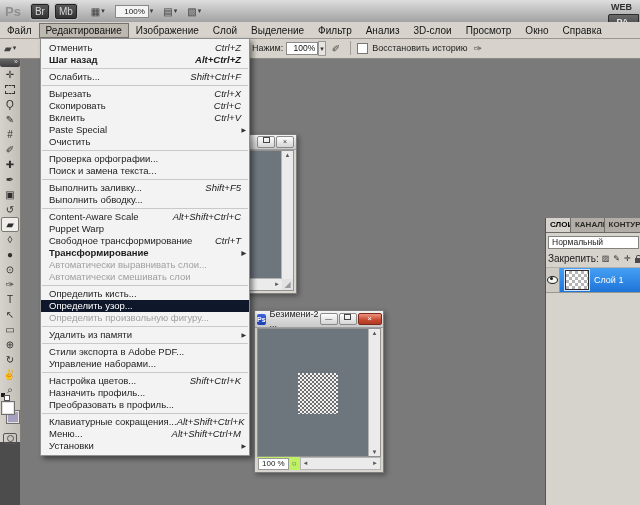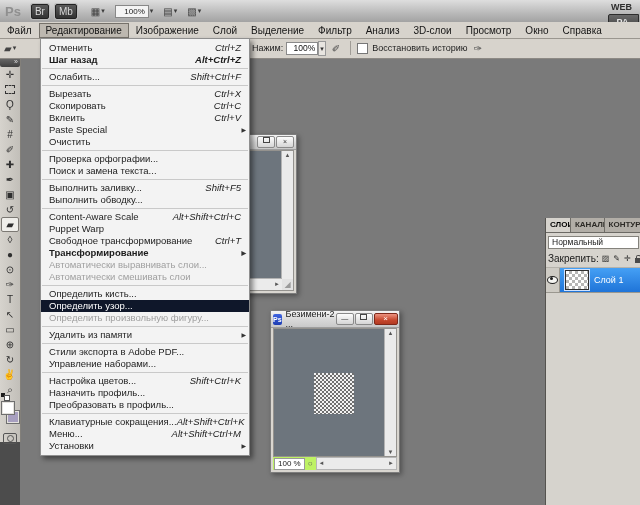--- a/index.html
+++ b/index.html
@@ -98,21 +98,21 @@
   .vscroll .dn{position:absolute;bottom:1px;left:0;right:0;}
   .hscroll{position:absolute;left:0;bottom:0;height:11px;background:#ebebeb;
     border-top:1px solid #b3b3b3;font-size:6px;color:#555;}
   .hscroll .rt{position:absolute;right:2px;top:2px;}
   .grip{position:absolute;right:0;bottom:0;width:11px;height:11px;background:#e2e2e2;
     color:#9a9a9a;font-size:8px;line-height:11px;text-align:center;}
 
   .back-window{left:200px;top:134px;width:95px;height:158px;z-index:20;}
   .back-window .win-body{bottom:2px;}
 
-  .front-window{left:270px;top:310px;width:128px;height:161px;z-index:21;}
+  .front-window{left:254px;top:310px;width:128px;height:161px;z-index:21;}
   .front-window .win-title{height:16px;}
   .doc-ico{width:11px;height:11px;margin:0 4px 0 2px;border-radius:2px;
     background:linear-gradient(#3f63e0,#1d3db2);color:#fff;font-size:7px;font-weight:bold;
     text-align:center;line-height:11px;}
   .front-window .win-body{top:17px;bottom:15px;}
   .pattern{position:absolute;left:40px;top:44px;width:40px;height:41px;background-color:#f2f2f2;
     background-image:linear-gradient(45deg,#6f6f6f 25%,transparent 25%,transparent 75%,#6f6f6f 75%),
     linear-gradient(45deg,#6f6f6f 25%,transparent 25%,transparent 75%,#6f6f6f 75%);
     background-size:4px 4px;background-position:0 0,2px 2px;}
   .statusbar{position:absolute;left:2px;right:2px;bottom:2px;height:13px;background:#bef264;

